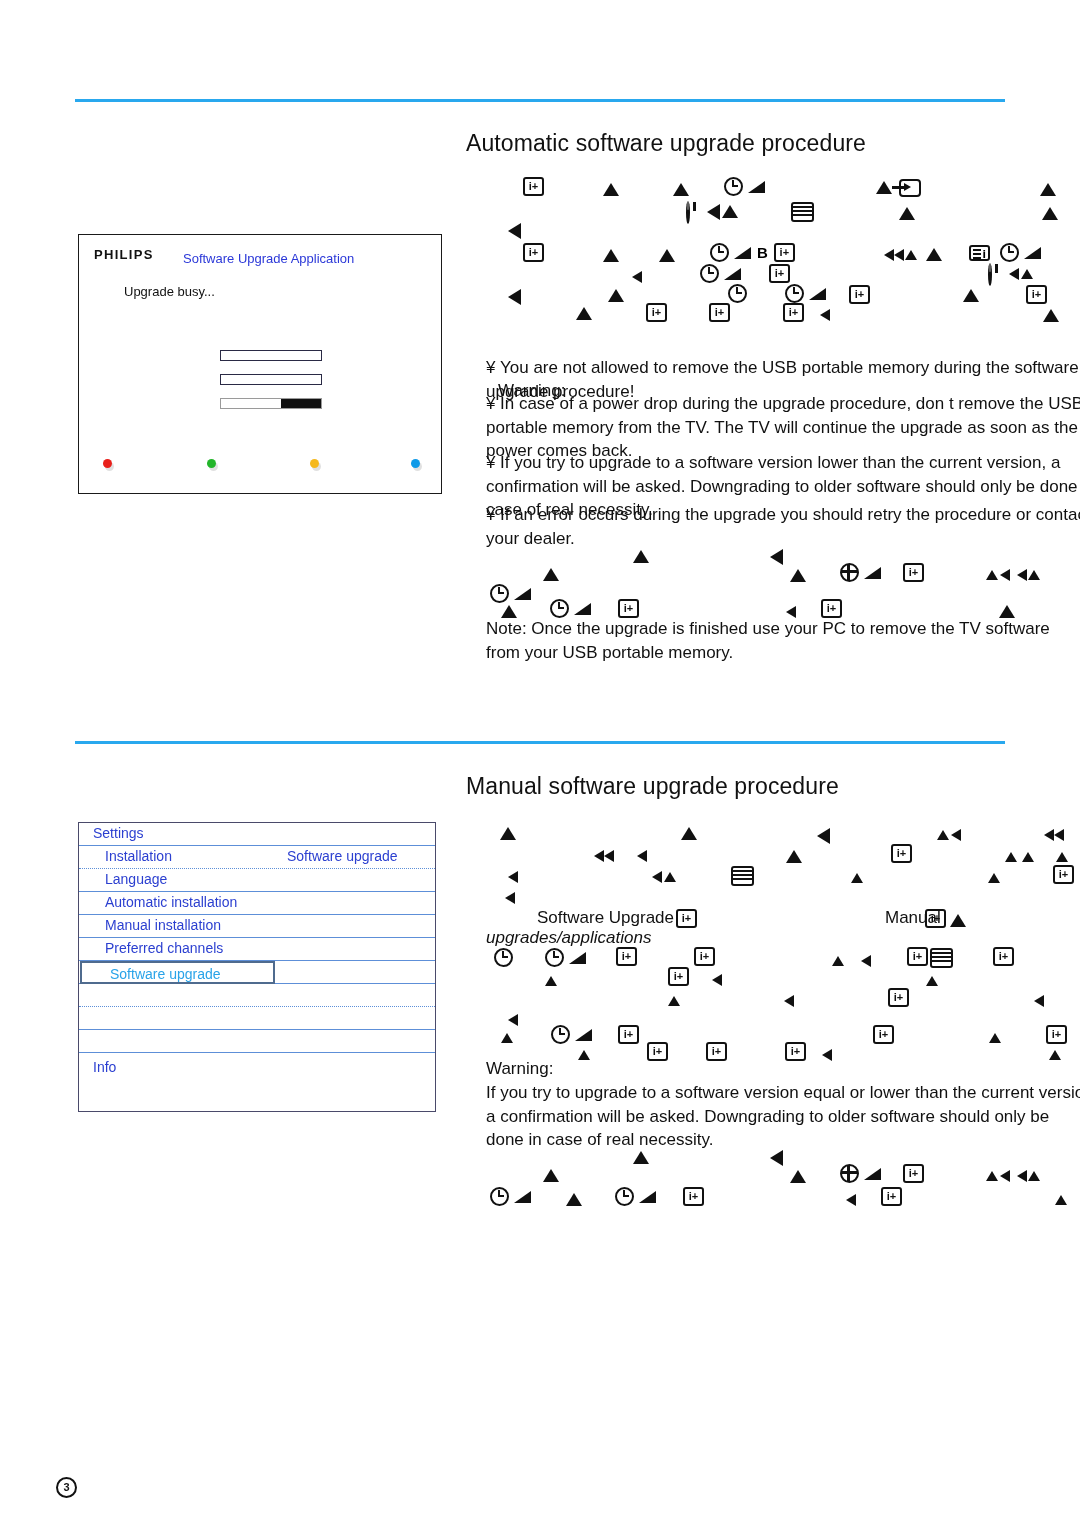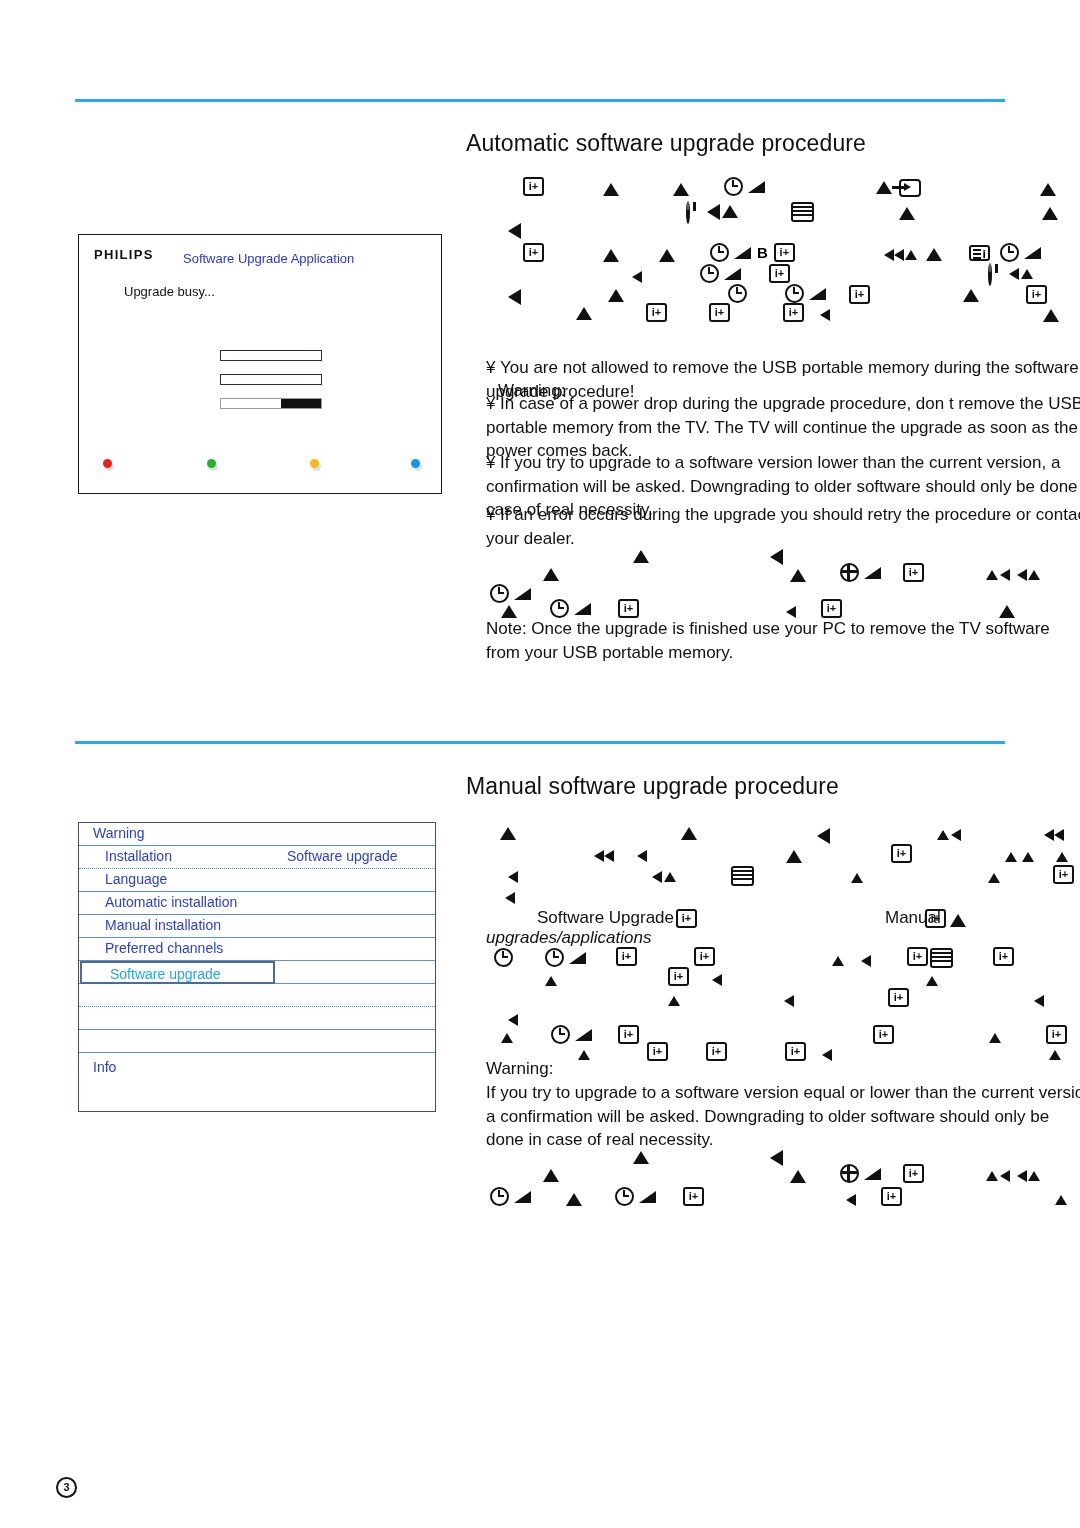--- a/index.html
+++ b/index.html
@@ -367,21 +367,21 @@
     <div class="grow" style="left:566px;top:1189px;"><span class="g tri-up"></span></div>
     <div class="grow" style="left:615px;top:1186px;"><span class="g clock"></span><span class="g wedge" style="margin-left:5px;"></span></div>
     <div class="grow" style="left:683px;top:1186px;"><span class="g iplus">i+</span></div>
     <div class="grow" style="left:846px;top:1189px;"><span class="g tri-left-s"></span></div>
     <div class="grow" style="left:881px;top:1186px;"><span class="g iplus">i+</span></div>
     <div class="grow" style="left:1055px;top:1189px;"><span class="g tri-up-s"></span></div>
   </div>
 
   <div id="settings-menu">
     <div class="mrow">
-      <span class="mlabel lvl0">Warning</span>
+      <span class="mlabel lvl0">Settings</span>
     </div>
     <div class="mrow dotted">
       <span class="mlabel lvl1">Installation</span>
       <span class="mright">Software upgrade</span>
     </div>
     <div class="mrow">
       <span class="mlabel lvl1">Language</span>
     </div>
     <div class="mrow">
       <span class="mlabel lvl1">Automatic installation</span>

